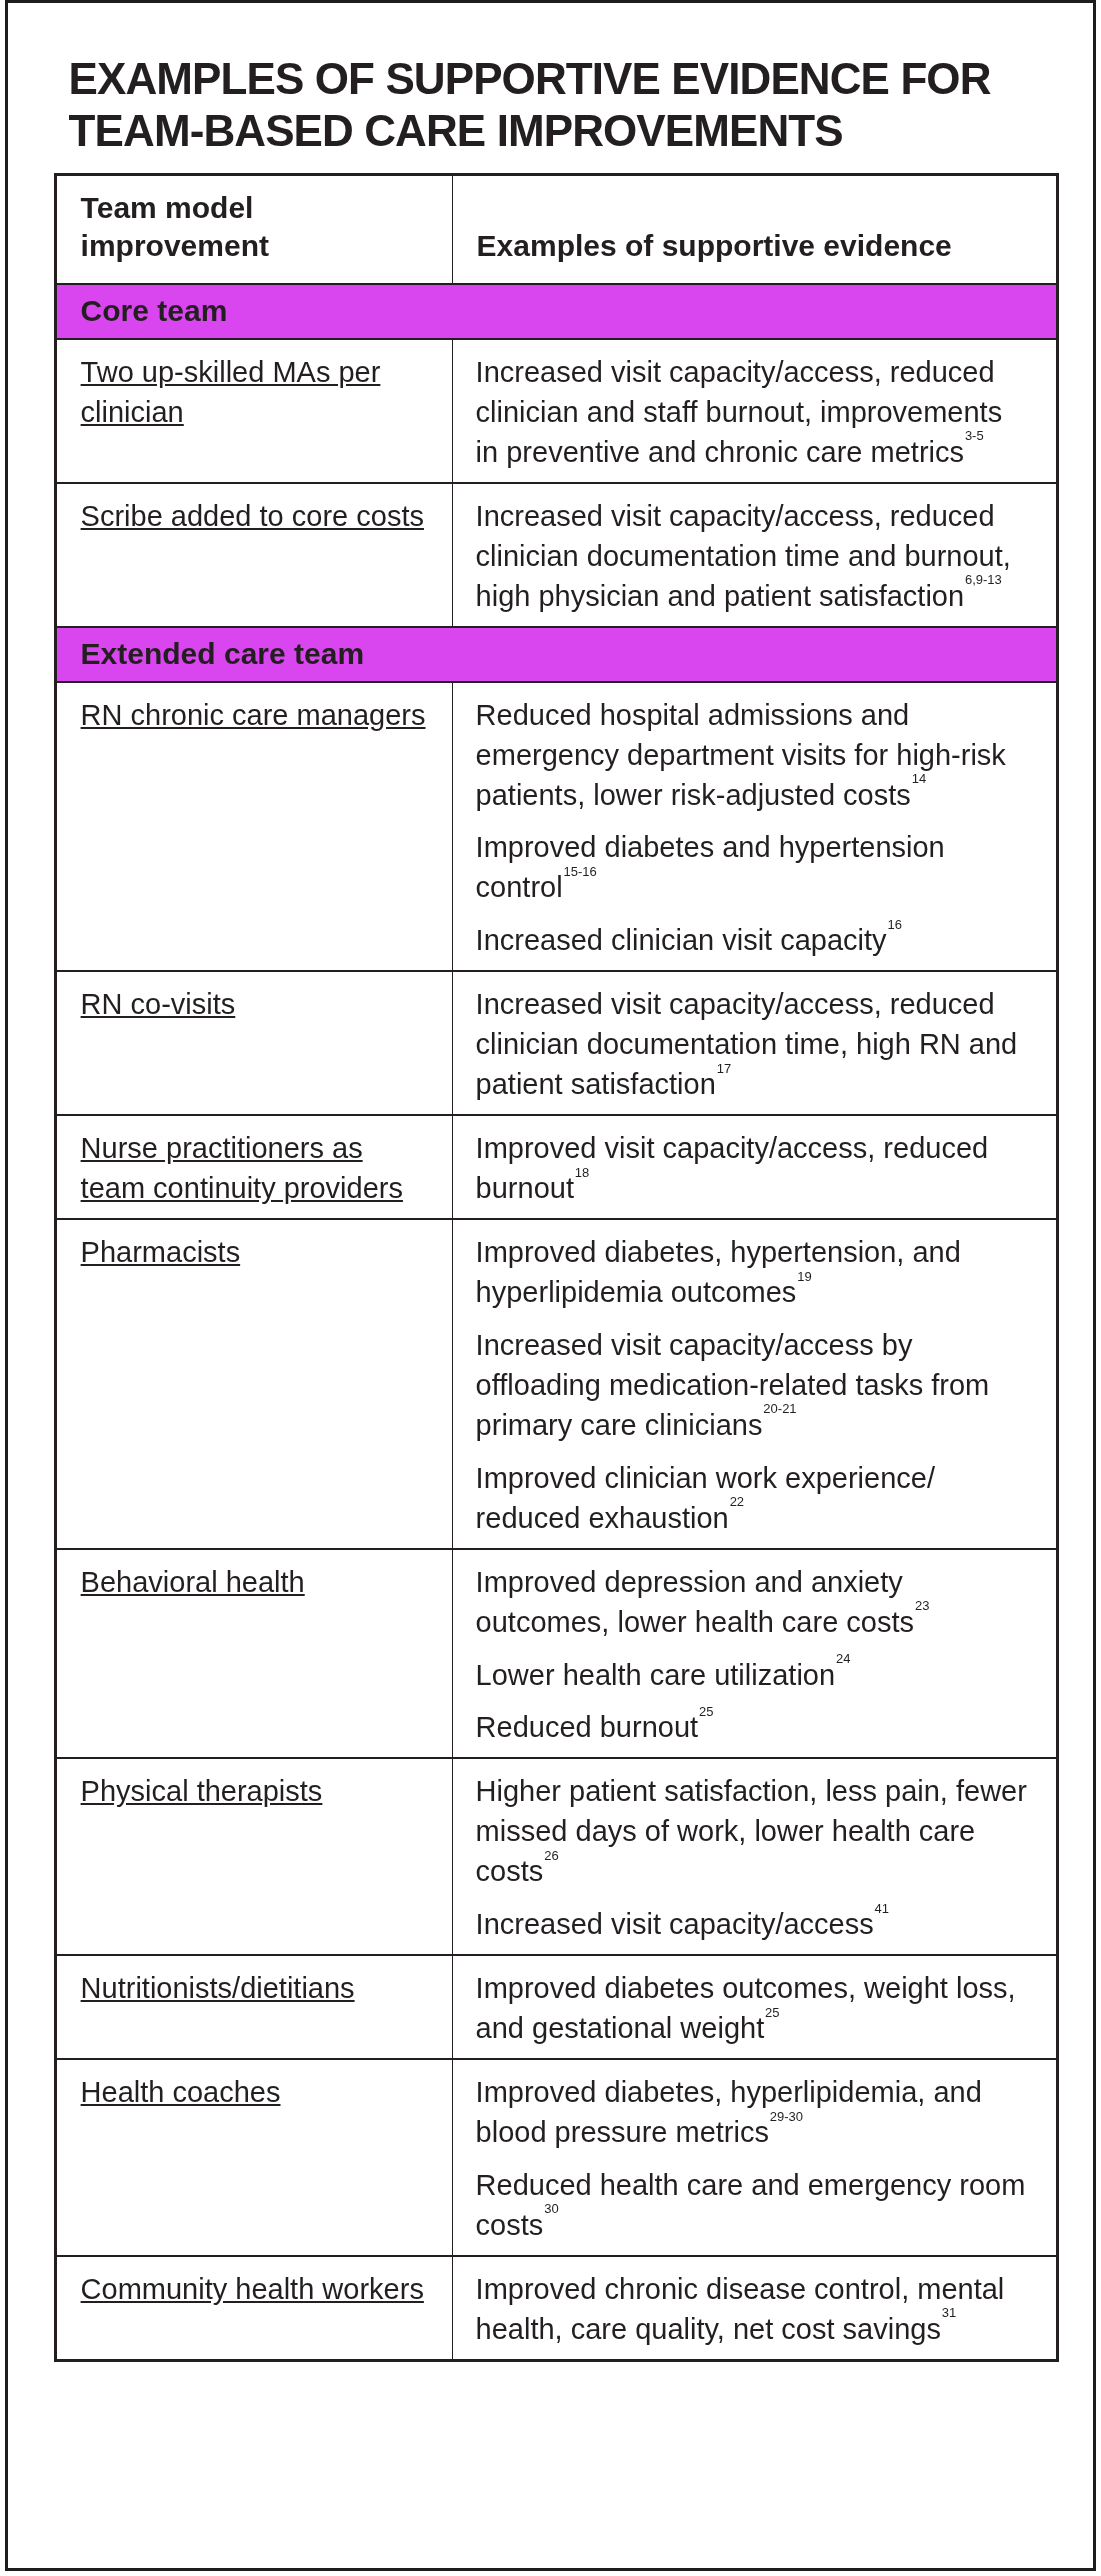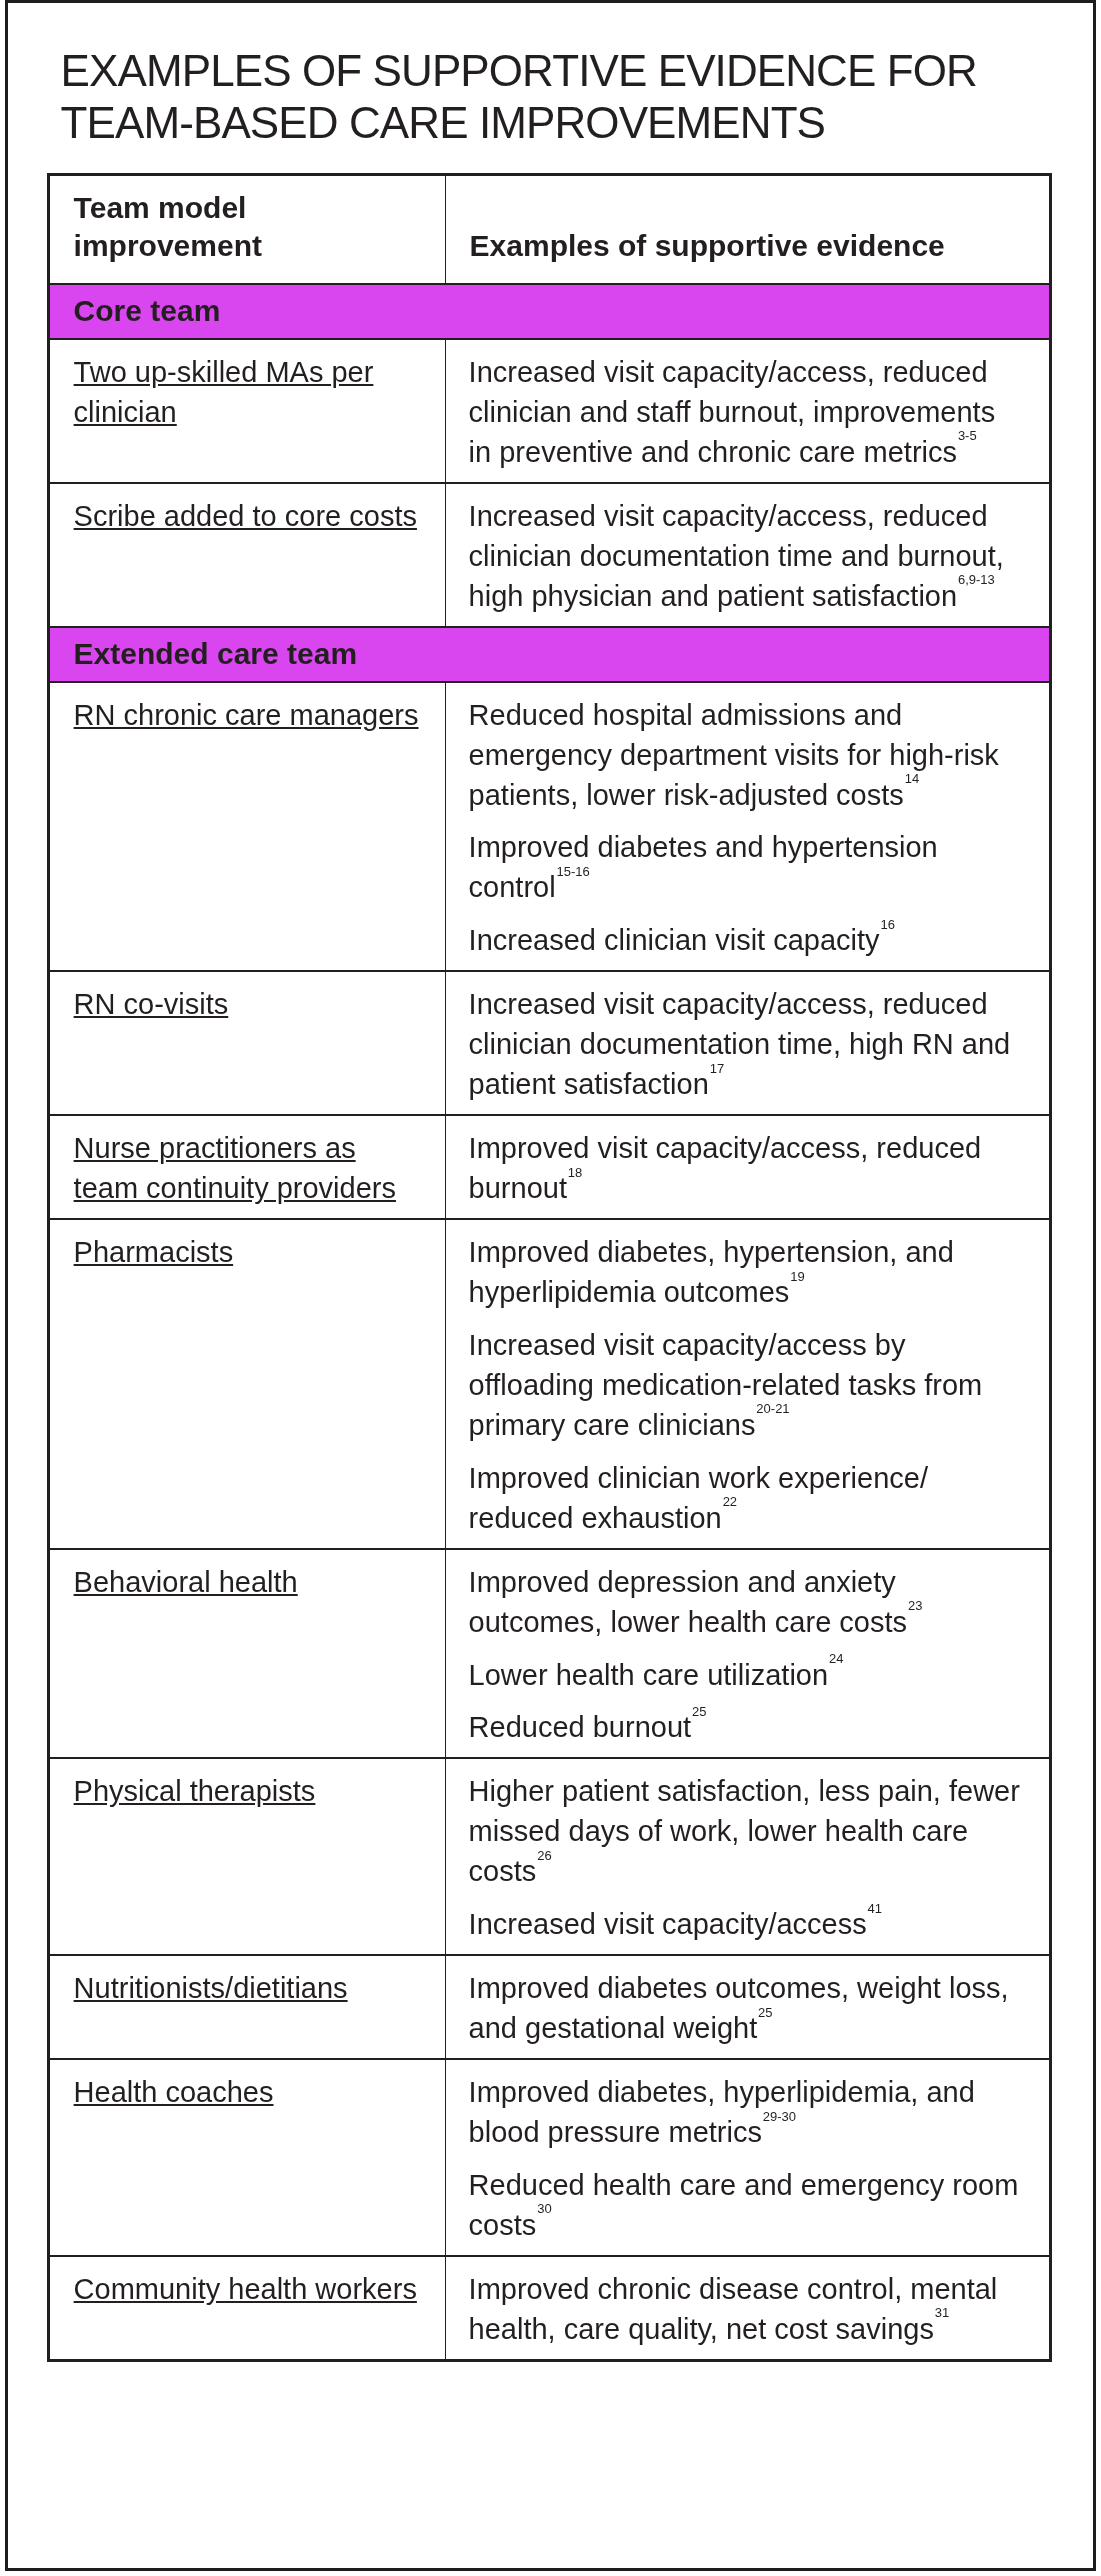--- a/index.html
+++ b/index.html
@@ -23,31 +23,31 @@
     height: 2571px;
     border: 3.7px solid #1f1c1d;
     box-sizing: border-box;
     background: #ffffff;
   }
   .page-title {
     position: absolute;
     left: 53px;
     top: 42px;
     width: 955px;
-    margin: 0;
+    margin: 8px;
     font-size: 44px;
-    font-weight: normal;
+    font-weight: bold;
     letter-spacing: -0.9px;
     line-height: 52px;
     color: #231f20;
     text-transform: uppercase;
   }
   table.evidence-table {
     position: absolute;
-    left: 39px;
+    left: 46px;
     top: 170px;
     width: 1002px;
     border-collapse: collapse;
     table-layout: fixed;
     border: 3.7px solid #231f20;
     background: #ffffff;
   }
   .evidence-table col.c1 { width: 397px; }
   .evidence-table col.c2 { width: 605px; }
 

